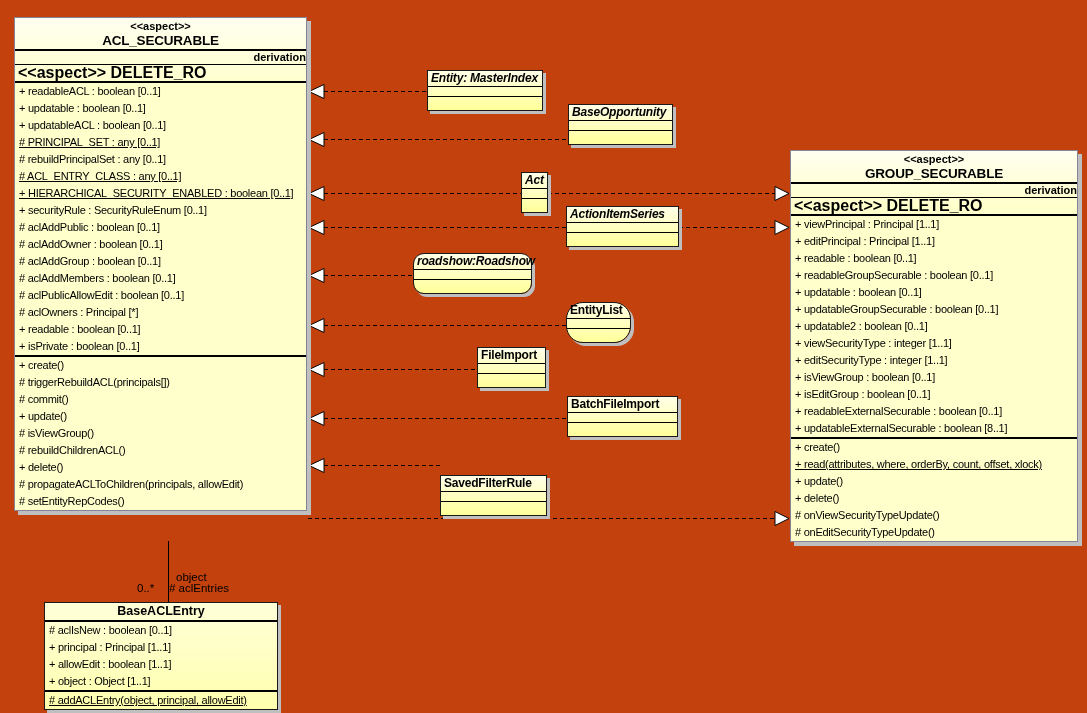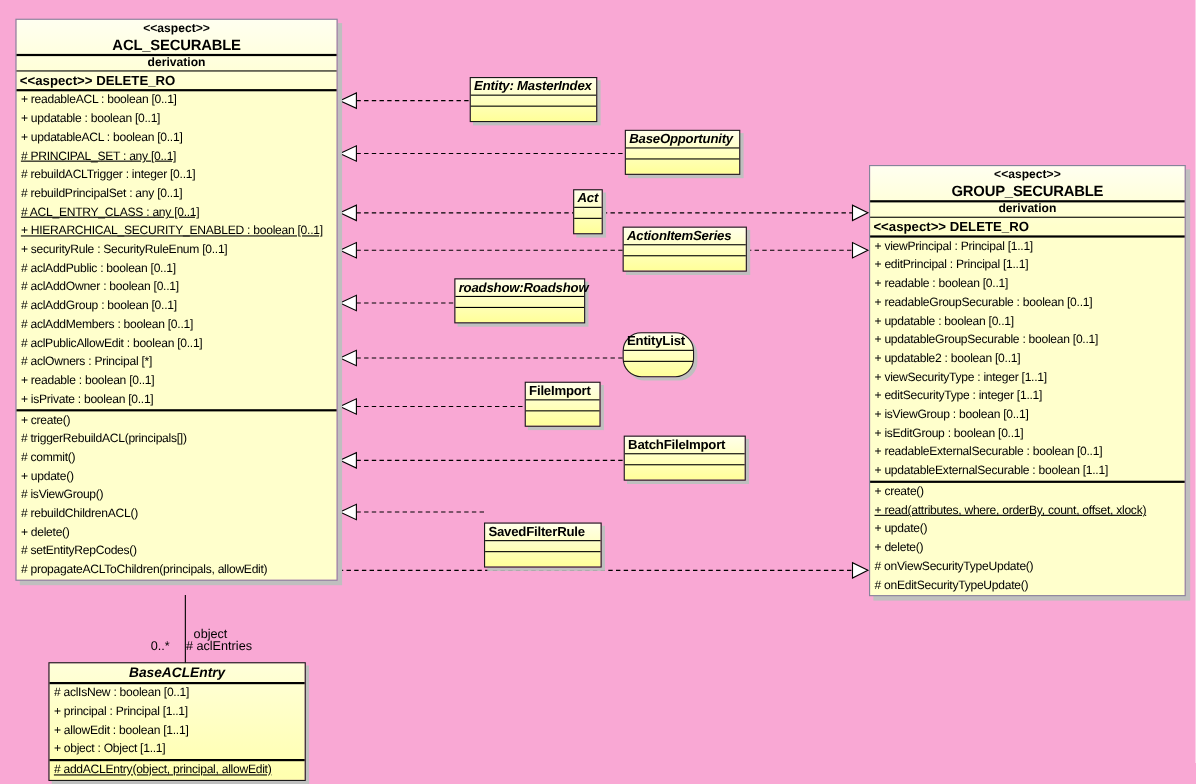--- a/index.html
+++ b/index.html
@@ -1,48 +1,48 @@
 <!DOCTYPE html>
 <html><head>
 <meta charset="utf-8">
 <style>
   html,body{margin:0;padding:0;background:#ffffff;}
-  .canvas{position:relative;width:1087px;height:713px;background:#f9a8d4;overflow:hidden;
+  .canvas{position:relative;width:1087px;height:713px;background:#c2410c;overflow:hidden;
           font-family:"Liberation Sans",sans-serif;color:#000;}
   svg.wires{position:absolute;left:0;top:0;z-index:0;}
 
   
   .cls{position:absolute;z-index:2;border:1px solid #85859a;
        background:linear-gradient(180deg,#fffff0 0%,#ffffcc 14%,#ffffcc 100%);
        box-shadow:4px 4px 0 #bfbfbf;}
   .hdr{text-align:center;padding-top:2px;border-bottom:2px solid #000;}
   .st{font-size:11px;font-weight:bold;line-height:13px;}
   .nm{font-size:13.5px;font-weight:bold;line-height:16px;letter-spacing:-0.2px;}
-  .deriv{font-size:11px;font-weight:bold;text-align:center;line-height:13px;border-bottom:1px solid #000;}
-  .stero{font-size:12px;font-weight:bold;line-height:16px;padding-left:3px;border-bottom:2px solid #000;}
+  .deriv{font-size:11px;font-weight:bold;text-align:right;line-height:13px;border-bottom:1px solid #000;}
+  .stero{font-size:16px;font-weight:bold;line-height:16px;padding-left:3px;border-bottom:2px solid #000;}
   .rows{overflow:hidden;}
   .rows div{font-size:11px;line-height:17px;letter-spacing:-0.25px;white-space:nowrap;padding-left:4px;}
   .rows.attrs{border-bottom:2px solid #000;}
   .u{text-decoration:underline;}
 
   
   .sbox{position:absolute;z-index:2;border:1px solid #1a1a1a;
         background:linear-gradient(180deg,#ffffe9 0%,#ffff99 100%);
         box-shadow:3px 3px 0 #bfbfbf;}
   .stitle{font-size:12px;font-weight:bold;line-height:15px;padding:0 3px;border-bottom:1px solid #000;
           white-space:nowrap;letter-spacing:-0.2px;}
   .it .stitle{font-style:italic;}
   .sc1{height:9px;border-bottom:1px solid #000;}
   .sc2{height:13px;}
 
   
   .bcls{position:absolute;z-index:2;border:1px solid #1a1a1a;
         background:linear-gradient(180deg,#ffffd9 0%,#ffffae 100%);
         box-shadow:3px 3px 0 #bfbfbf;}
-  .btitle{font-size:12.5px;font-weight:bold;text-align:center;line-height:17px;border-bottom:2px solid #000;font-style:italic;}
+  .btitle{font-size:12.5px;font-weight:bold;text-align:center;line-height:17px;border-bottom:2px solid #000;}
 
   
   .lbl{position:absolute;z-index:3;font-size:11.5px;line-height:13px;white-space:nowrap;}
 </style>
 </head>
 <body>
 
 <div class="canvas">
 
   <svg class="wires" width="1087" height="713">
@@ -82,21 +82,20 @@
       <div class="st">&lt;&lt;aspect&gt;&gt;</div>
       <div class="nm">ACL_SECURABLE</div>
     </div>
     <div class="deriv">derivation</div>
     <div class="stero">&lt;&lt;aspect&gt;&gt; DELETE_RO</div>
     <div class="rows attrs">
         <div>+ readableACL : boolean [0..1]</div>
         <div>+ updatable : boolean [0..1]</div>
         <div>+ updatableACL : boolean [0..1]</div>
         <div class="u"># PRINCIPAL_SET : any [0..1]</div>
-        <div># rebuildACLTrigger : integer [0..1]</div>
         <div># rebuildPrincipalSet : any [0..1]</div>
         <div class="u"># ACL_ENTRY_CLASS : any [0..1]</div>
         <div class="u">+ HIERARCHICAL_SECURITY_ENABLED : boolean [0..1]</div>
         <div>+ securityRule : SecurityRuleEnum [0..1]</div>
         <div># aclAddPublic : boolean [0..1]</div>
         <div># aclAddOwner : boolean [0..1]</div>
         <div># aclAddGroup : boolean [0..1]</div>
         <div># aclAddMembers : boolean [0..1]</div>
         <div># aclPublicAllowEdit : boolean [0..1]</div>
         <div># aclOwners : Principal [*]</div>
@@ -104,22 +103,22 @@
         <div>+ isPrivate : boolean [0..1]</div>
       </div>
     <div class="rows ops">
         <div>+ create()</div>
         <div># triggerRebuildACL(principals[])</div>
         <div># commit()</div>
         <div>+ update()</div>
         <div># isViewGroup()</div>
         <div># rebuildChildrenACL()</div>
         <div>+ delete()</div>
+        <div># propagateACLToChildren(principals, allowEdit)</div>
         <div># setEntityRepCodes()</div>
-        <div># propagateACLToChildren(principals, allowEdit)</div>
       </div>
   </div>
 
   <div class="cls" style="left:790px;top:150px;width:286px;">
     <div class="hdr">
       <div class="st">&lt;&lt;aspect&gt;&gt;</div>
       <div class="nm">GROUP_SECURABLE</div>
     </div>
     <div class="deriv">derivation</div>
     <div class="stero">&lt;&lt;aspect&gt;&gt; DELETE_RO</div>
@@ -129,53 +128,53 @@
         <div>+ readable : boolean [0..1]</div>
         <div>+ readableGroupSecurable : boolean [0..1]</div>
         <div>+ updatable : boolean [0..1]</div>
         <div>+ updatableGroupSecurable : boolean [0..1]</div>
         <div>+ updatable2 : boolean [0..1]</div>
         <div>+ viewSecurityType : integer [1..1]</div>
         <div>+ editSecurityType : integer [1..1]</div>
         <div>+ isViewGroup : boolean [0..1]</div>
         <div>+ isEditGroup : boolean [0..1]</div>
         <div>+ readableExternalSecurable : boolean [0..1]</div>
-        <div>+ updatableExternalSecurable : boolean [1..1]</div>
+        <div>+ updatableExternalSecurable : boolean [8..1]</div>
       </div>
     <div class="rows ops">
         <div>+ create()</div>
         <div class="u">+ read(attributes, where, orderBy, count, offset, xlock)</div>
         <div>+ update()</div>
         <div>+ delete()</div>
         <div># onViewSecurityTypeUpdate()</div>
         <div># onEditSecurityTypeUpdate()</div>
       </div>
   </div>
 
   <div class="sbox it" style="left:427px;top:70px;width:114px;">
     <div class="stitle">Entity: MasterIndex</div>
     <div class="sc1"></div>
     <div class="sc2"></div>
   </div>
-  <div class="sbox it" style="left:568px;top:118px;width:103px;">
+  <div class="sbox it" style="left:568px;top:104px;width:103px;">
     <div class="stitle">BaseOpportunity</div>
     <div class="sc1"></div>
     <div class="sc2"></div>
   </div>
   <div class="sbox it" style="left:521px;top:172px;width:25px;">
     <div class="stitle">Act</div>
     <div class="sc1"></div>
     <div class="sc2"></div>
   </div>
   <div class="sbox it" style="left:566px;top:206px;width:111px;">
     <div class="stitle">ActionItemSeries</div>
     <div class="sc1"></div>
     <div class="sc2"></div>
   </div>
-  <div class="sbox it" style="left:413px;top:253px;width:117px;">
+  <div class="sbox it" style="left:413px;top:253px;width:117px;border-radius:11px;">
     <div class="stitle">roadshow:Roadshow</div>
     <div class="sc1"></div>
     <div class="sc2"></div>
   </div>
   <div class="sbox" style="left:566px;top:302px;width:63px;border-radius:17px;">
     <div class="stitle">EntityList</div>
     <div class="sc1"></div>
     <div class="sc2"></div>
   </div>
   <div class="sbox" style="left:477px;top:347px;width:67px;">

